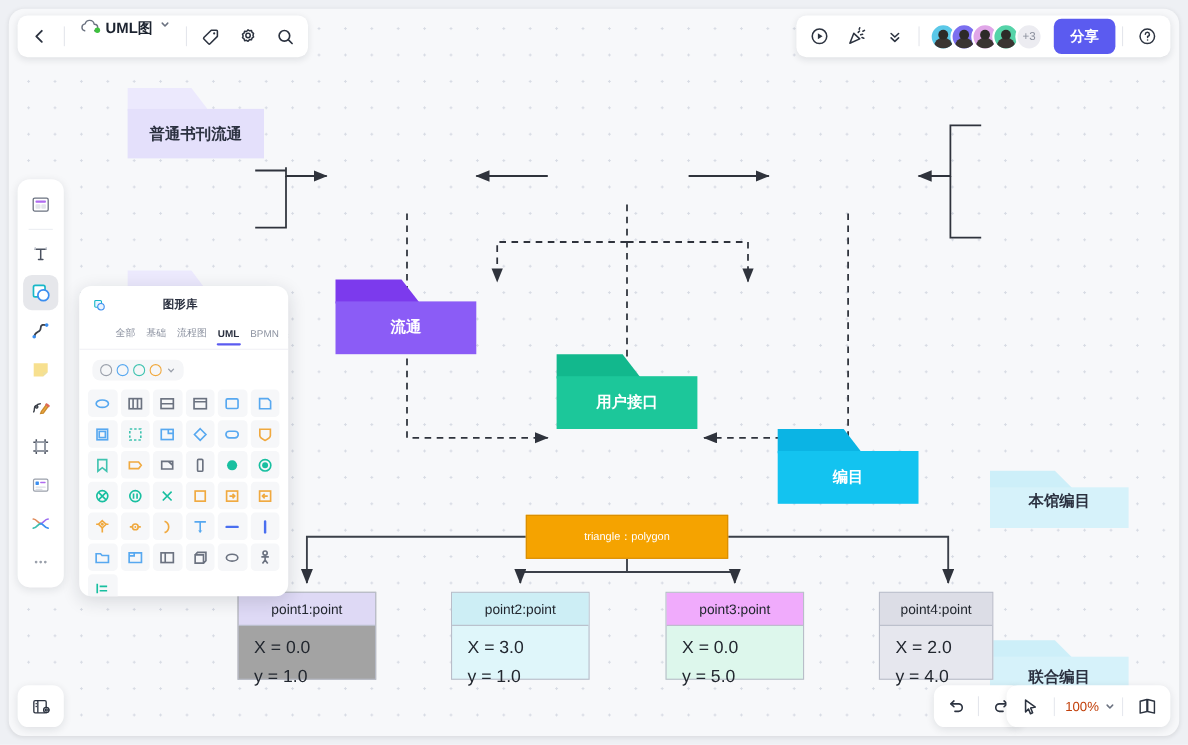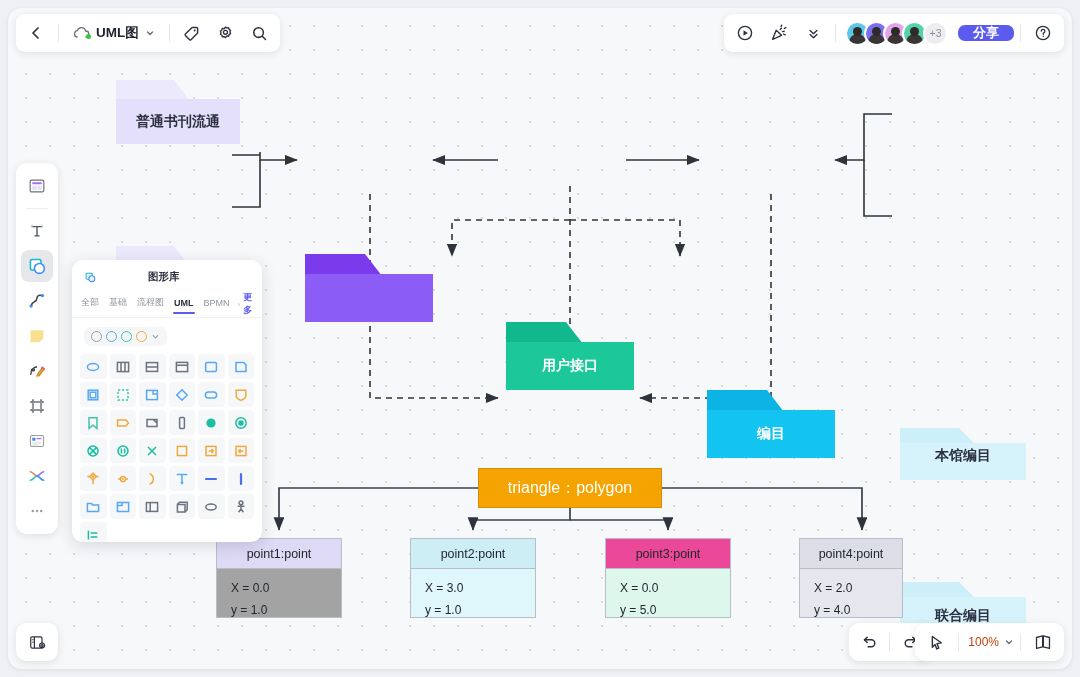--- a/index.html
+++ b/index.html
@@ -32,21 +32,21 @@
     box-shadow:0 2px 7px rgba(20,25,40,.10);
     display:flex; align-items:center; padding:0 4px; gap:2px;
     z-index:30;
   }
   .tbtn {
     width:32px;height:32px;border-radius:7px;display:flex;
     align-items:center;justify-content:center;cursor:pointer;color:#2c3340;
   }
   .tl-sep{width:1px;height:18px;background:#e4e6ec;margin:0 4px;}
   .docname {
-    display:flex;align-items:center;gap:6px;padding:0 8px;height:32px;
+    display:flex;gap:6px;padding:0 8px;height:32px;
     border-radius:7px;cursor:pointer;font-size:13.5px;color:#1d2430;font-weight:600;
   }
   .cloud-ic{position:relative;width:17px;height:14px;}
   .cloud-ic svg{position:absolute;left:0;top:0;}
   .cloud-dot{position:absolute;right:-1px;bottom:1px;width:5px;height:5px;border-radius:50%;background:#3ec13e;}
   
   .tr-bar {
     position:absolute; right:8px; top:6px; height:38px;
     background:#fff; border-radius:9px;
     box-shadow:0 2px 7px rgba(20,25,40,.10);
@@ -61,21 +61,21 @@
   .av:first-child{margin-left:0;}
   .av .head{width:9px;height:9px;border-radius:50%;background:#2d2a28;position:absolute;top:4px;}
   .av .body{width:17px;height:10px;border-radius:9px 9px 0 0;background:#3a3532;}
   .plus3{
     width:25px;height:25px;border-radius:50%;background:#ececf1;color:#8a8f9c;
     font-size:10.5px;display:flex;align-items:center;justify-content:center;margin-left:-4px;
     border:2px solid #fff;position:relative;z-index:1;
   }
   .share-btn{
     background:#5b5bf0;color:#fff;font-size:13px;font-weight:600;
-    height:16px;padding:0 15px;border-radius:7px;display:flex;align-items:center;
+    height:32px;padding:0 15px;border-radius:7px;display:flex;align-items:center;
     cursor:pointer;margin-left:8px;border:none;
     font-family:inherit;
   }
   
   .rail{
     position:absolute;left:8px;top:155px;width:42px;
     background:#fff;border-radius:11px;
     box-shadow:0 2px 9px rgba(20,25,40,.11);
     padding:7px 0;display:flex;flex-direction:column;align-items:center;gap:3px;z-index:28;
   }
@@ -84,21 +84,21 @@
   .rail-sep{width:22px;height:1px;background:#eceef2;margin:3px 0;}
   
   .shapelib{
     position:absolute;left:64px;top:252px;width:190px;height:282px;
     background:#fff;border-radius:11px;
     box-shadow:0 4px 16px rgba(20,25,40,.14);
     z-index:27;padding:10px 0 0 0;overflow:hidden;
   }
   .sl-title{display:flex;align-items:center;gap:6px;padding:0 12px 7px;}
   .sl-title span{font-size:10.5px;font-weight:700;color:#2b3140;margin-left:45px;}
-  .sl-tabs{display:flex;align-items:center;padding:0 4px;gap:0;border-bottom:1px solid #f0f1f5;}
+  .sl-tabs{display:flex;align-items:center;padding:0 28px;gap:0;border-bottom:1px solid #f0f1f5;}
   .sl-tab{
     font-size:9px;color:#8d93a1;padding:3px 5px 6px;cursor:pointer;position:relative;white-space:nowrap;
   }
   .sl-tab.active{color:#2b3140;font-weight:700;}
   .sl-tab.active::after{content:"";position:absolute;left:4px;right:4px;bottom:0;height:2px;background:#5b5bf0;border-radius:2px;}
   .sl-more{font-size:9px;color:#5b5bf0;margin-left:auto;cursor:pointer;font-weight:600;}
   .sl-chev{font-size:8px;color:#b4b9c4;padding:0 3px;cursor:pointer;}
   .sl-colors{display:flex;align-items:center;gap:4px;margin:9px 12px 4px;background:#f5f6f8;border-radius:7px;padding:4px 7px;width:fit-content;cursor:pointer;}
   .cring{width:11px;height:11px;border-radius:50%;border:1.6px solid #999;}
   .sl-grid{display:grid;grid-template-columns:repeat(6,1fr);gap:3px;padding:4px 8px 8px;}
@@ -107,23 +107,23 @@
   .node{position:absolute;z-index:6;}
   .folder{position:relative;}
   .folder .bodyb{position:absolute;left:0;top:14px;right:0;bottom:0;
     display:flex;align-items:center;justify-content:center;}
   .folder .lbl{font-size:14px;font-weight:600;}
   
   .cbox{position:absolute;z-index:6;border:1px solid #b9bdc9;}
   .cbox .chead{height:30px;display:flex;align-items:center;justify-content:center;
     font-size:12.5px;color:#22272f;border-bottom:1px solid #b9bdc9;}
   .cbox .cbody{padding:12px 14px;display:flex;flex-direction:column;gap:8px;}
-  .cbox .cbody div{font-size:12px;color:#22272f;}
+  .cbox .cbody div{font-size:16px;color:#22272f;}
   .obox{position:absolute;z-index:6;display:flex;align-items:center;justify-content:center;}
-  .obox span{font-size:16px;color:#fff;font-weight:500;}
+  .obox span{font-size:10px;color:#fff;font-weight:500;}
   svg.edges{position:absolute;inset:0;z-index:4;pointer-events:none;}
   
   .bl-bar{
     position:absolute;left:8px;bottom:8px;width:42px;height:38px;background:#fff;
     border-radius:10px;box-shadow:0 2px 8px rgba(20,25,40,.11);
     display:flex;align-items:center;justify-content:center;z-index:30;
   }
   .br-undo{
     position:absolute;right:142px;bottom:8px;height:38px;background:#fff;border-radius:10px;
     box-shadow:0 2px 8px rgba(20,25,40,.11);display:flex;align-items:center;padding:0 4px;z-index:30;
@@ -597,20 +597,23 @@
     </svg>
     <div class="bodyb" style="top:19px">
           <span class="lbl" style="color:#2b3140">电子书刊流通</span>
         </div>
   </div>
       <div class="node folder" style="left:297px;top:118px;width:128px;height:68px;">
     <svg width="128" height="68" style="position:absolute;left:0;top:0;overflow:visible">
       <path d="M0,0 H60 L77,22 H0 z" fill="#7c3aed"></path>
       <rect x="0" y="20" width="128" height="48" fill="#8b5cf6"></rect>
     </svg>
+    <div class="bodyb" style="top:20px">
+          <span class="lbl" style="color:#ffffff">流通</span>
+        </div>
   </div>
       <div class="node folder" style="left:498px;top:118px;width:128px;height:68px;">
     <svg width="128" height="68" style="position:absolute;left:0;top:0;overflow:visible">
       <path d="M0,0 H60 L77,22 H0 z" fill="#12b88d"></path>
       <rect x="0" y="20" width="128" height="48" fill="#1cc79a"></rect>
     </svg>
     <div class="bodyb" style="top:20px">
           <span class="lbl" style="color:#ffffff">用户接口</span>
         </div>
   </div>
@@ -652,21 +655,21 @@
     </div>
       </div>
       <div class="cbox" style="left:402px;top:530px;width:126px;height:80px;background:#dff6fa;">
     <div class="chead" style="background:#cdeef5">point2:point</div>
     <div class="cbody">
       <div>X = 3.0</div>
           <div>y = 1.0</div>
     </div>
       </div>
       <div class="cbox" style="left:597px;top:530px;width:126px;height:80px;background:#ddf7ec;">
-    <div class="chead" style="background:#ec4899">point3:point</div>
+    <div class="chead" style="background:#f0abfc">point3:point</div>
     <div class="cbody">
       <div>X = 0.0</div>
           <div>y = 5.0</div>
     </div>
       </div>
       <div class="cbox" style="left:791px;top:530px;width:104px;height:80px;background:#e6e7ee;">
     <div class="chead" style="background:#dcdde6">point4:point</div>
     <div class="cbody">
       <div>X = 2.0</div>
           <div>y = 4.0</div>

